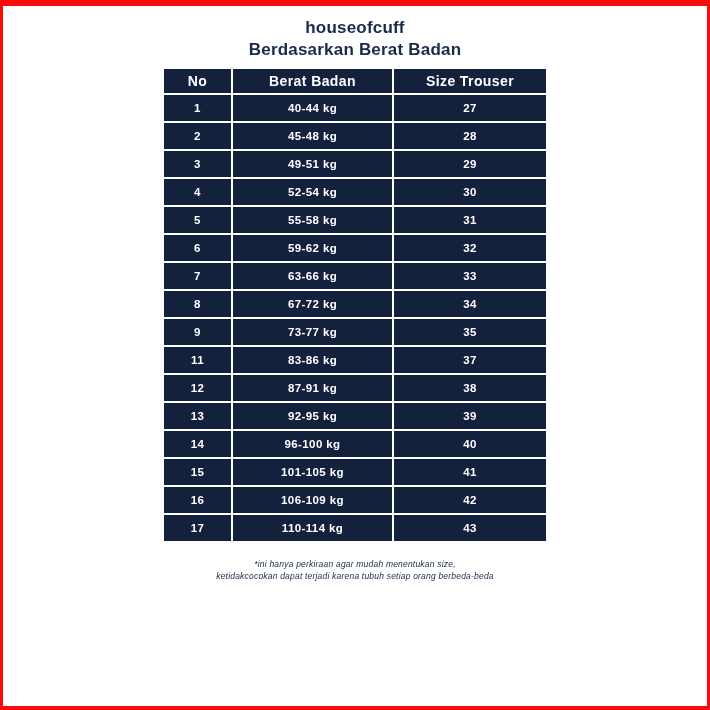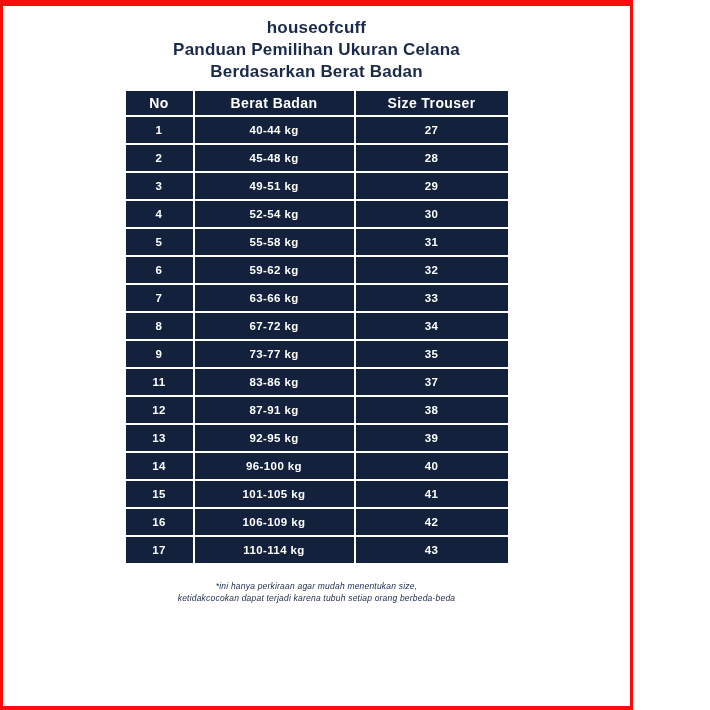--- a/index.html
+++ b/index.html
@@ -1,18 +1,18 @@
 <!DOCTYPE html>
 <html><head>
 <meta charset="utf-8">
 <style>
   * { margin: 0; padding: 0; box-sizing: border-box; }
   html, body { background: #ffffff; }
   .page {
-    width: 633px;
+    width: 710px;
     height: 710px;
     background: #ffffff;
     border-style: solid;
     border-color: #fa0c0c;
     border-width: 6px 3px 4px 3px;
     font-family: "Liberation Sans", "DejaVu Sans", sans-serif;
     overflow: hidden;
   }
   .header {
     padding-top: 11px;
@@ -63,21 +63,20 @@
     letter-spacing: 0.2px;
   }
 </style>
 </head>
 <body>
 
 <div class="page">
 
   <div class="header">
     <div>houseofcuff</div>
-    <div>Panduan Pemilihan Ukuran Celana</div>
     <div>Berdasarkan Berat Badan</div>
   </div>
 
   <table class="size-table">
     <colgroup>
       <col class="c-no">
         <col class="c-wt">
         <col class="c-size">
     </colgroup>
     <thead>

